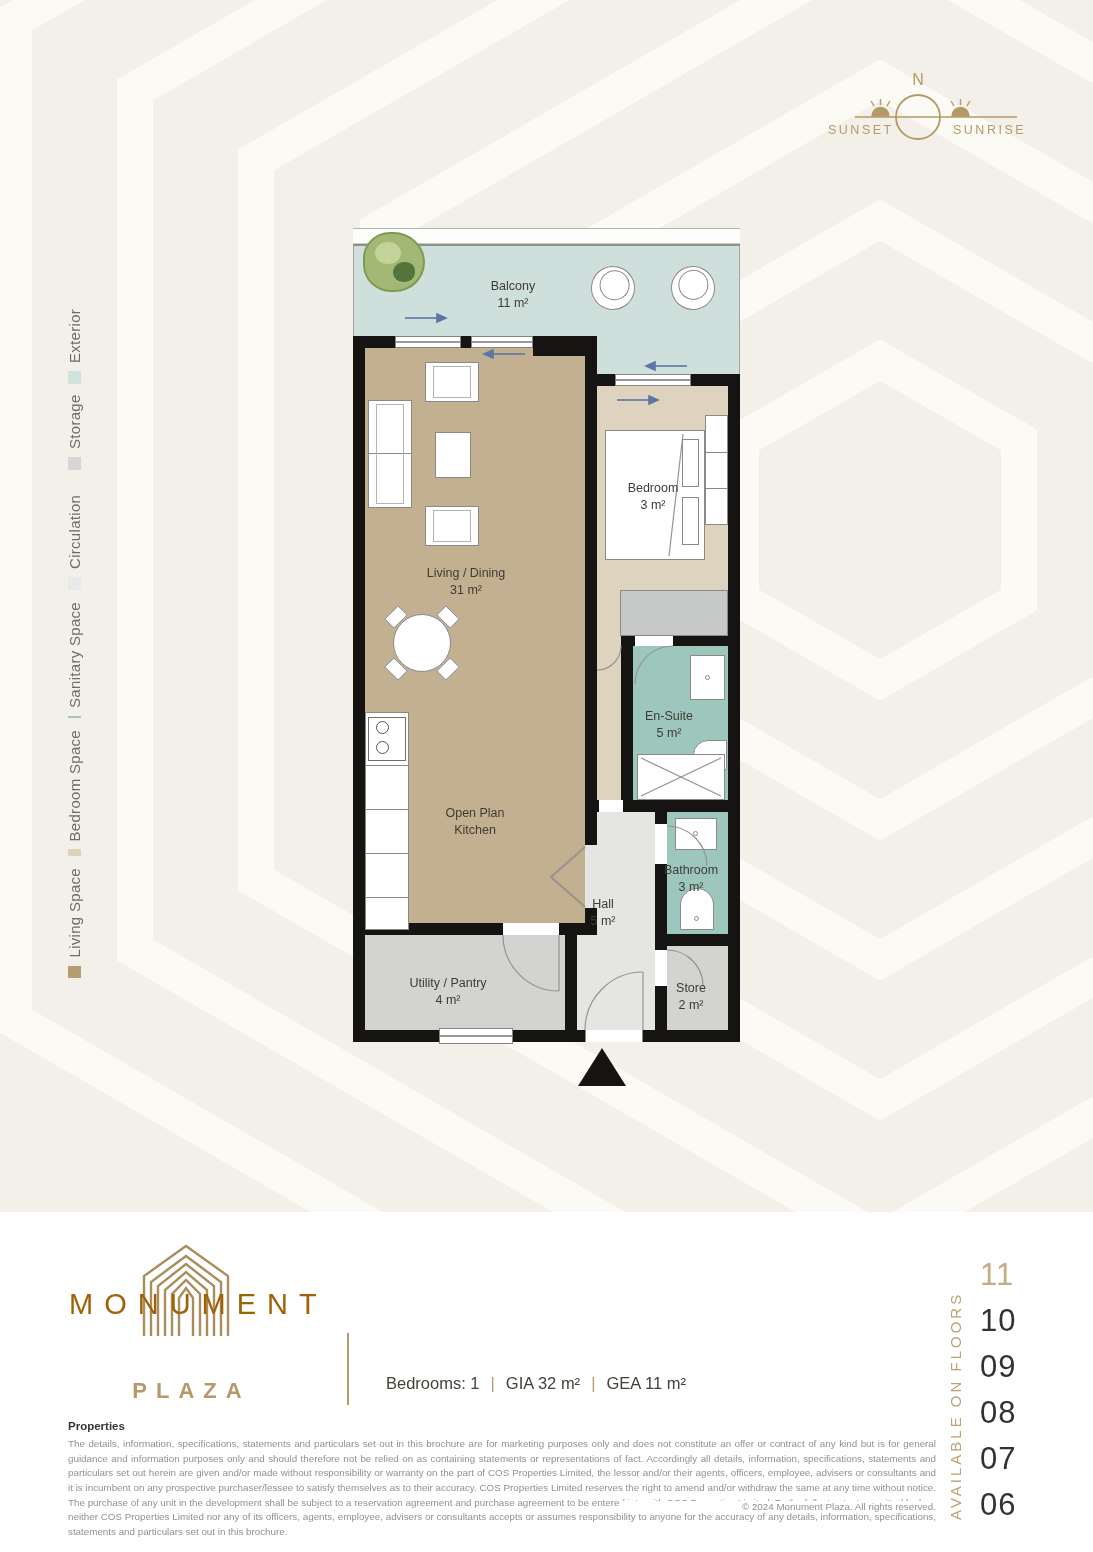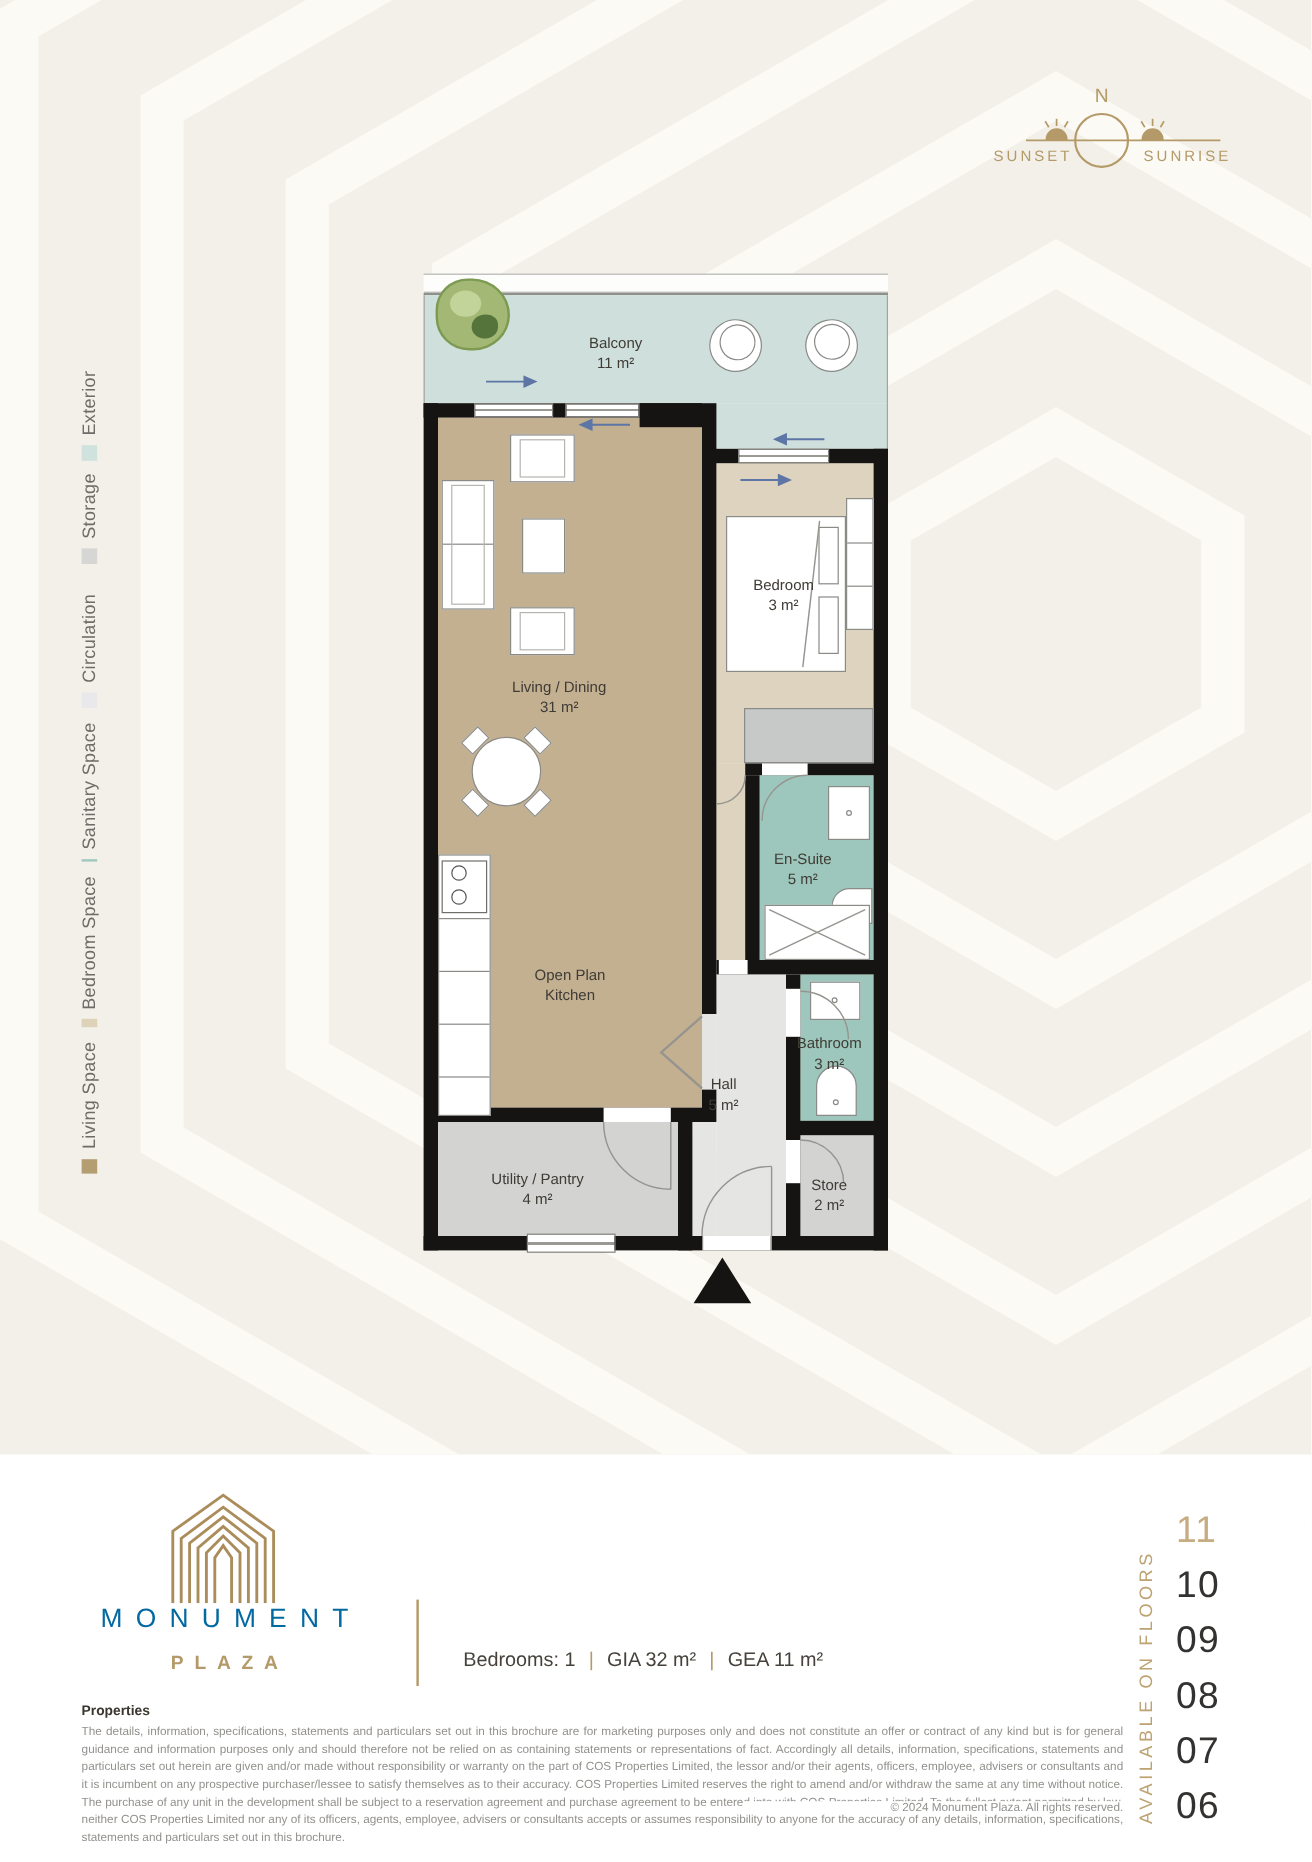--- a/index.html
+++ b/index.html
@@ -50,24 +50,24 @@
   .patio-chair { position:absolute; width:44px; height:44px; border:1.5px solid #8a8a87; border-radius:50%; background:#fff; }
   .patio-chair .inner { position:absolute; left:7px; top:3px; width:30px; height:30px; border:1.5px solid #8a8a87; border-radius:50%; background:#fff; }
 
   .pillow { position:absolute; background:#fff; border:1px solid #8a8a87; }
   .dining-chair { position:absolute; width:20px; height:14px; background:#fff; border:1px solid #8a8a87; }
 
   #entrance-triangle { position:absolute; left:578px; top:1048px; width:0; height:0;
       border-left:24px solid transparent; border-right:24px solid transparent; border-bottom:38px solid #161412; }
 
   
-  #brand-name { position:absolute; left:58px; top:1336px; width:258px; text-align:center;
-     font-size:22px; letter-spacing:11px; color:#0369a1; text-indent:11px; }
+  #brand-name { position:absolute; left:58px; top:1288px; width:258px; text-align:center;
+     font-size:29px; letter-spacing:11px; color:#a16207; text-indent:11px; }
   #brand-subname { position:absolute; left:58px; top:1378px; width:258px; text-align:center;
-     font-size:16px; font-weight:bold; letter-spacing:9px; color:#b49a68; text-indent:9px; }
+     font-size:22px; font-weight:bold; letter-spacing:9px; color:#b49a68; text-indent:9px; }
   #brand-divider { position:absolute; left:347px; top:1333px; width:2px; height:72px; background:#b49a68; }
   #unit-title { position:absolute; left:384px; top:1328px; font-size:30px; color:#4b4640; letter-spacing:0.5px; }
   #unit-specs { position:absolute; left:386px; top:1374px; font-size:16.5px; color:#46423b; }
   #unit-specs .sep { color:#b49a68; margin:0 11px; }
   #disclaimer-heading { position:absolute; left:68px; top:1420px; font-size:11.5px; font-weight:bold; color:#3a362f; }
   #disclaimer-body { position:absolute; left:68px; top:1437px; width:868px; font-size:9.8px; line-height:1.5;
       color:#93918d; text-align:justify; }
   #copyright { position:absolute; left:620px; top:1501px; width:316px; text-align:right; font-size:9.8px; color:#93918d; background:#fff; }
   #avail-heading { position:absolute; left:947px; top:1262px; height:288px; writing-mode:vertical-rl; transform:rotate(180deg);
       font-size:15px; letter-spacing:3px; color:#bda272; text-align:center; }

